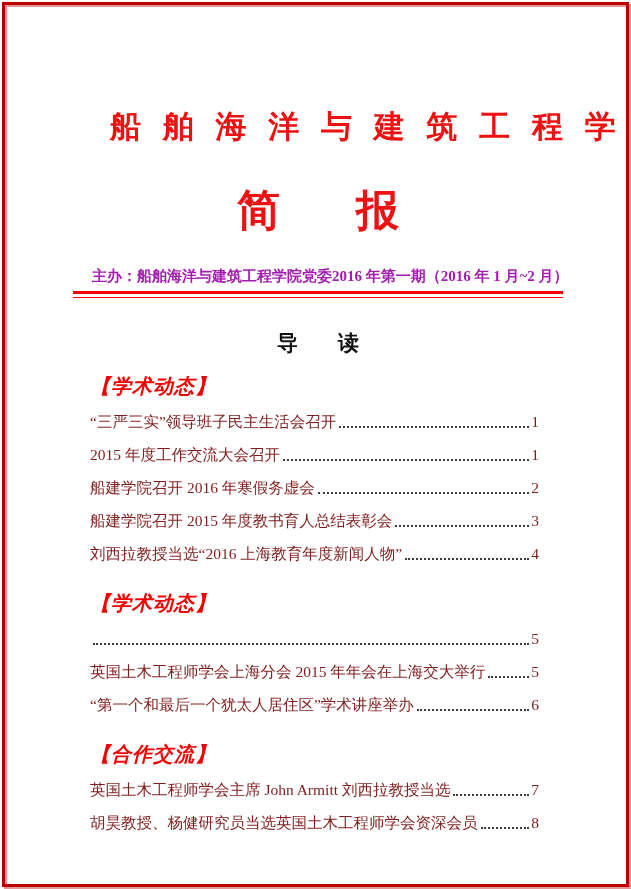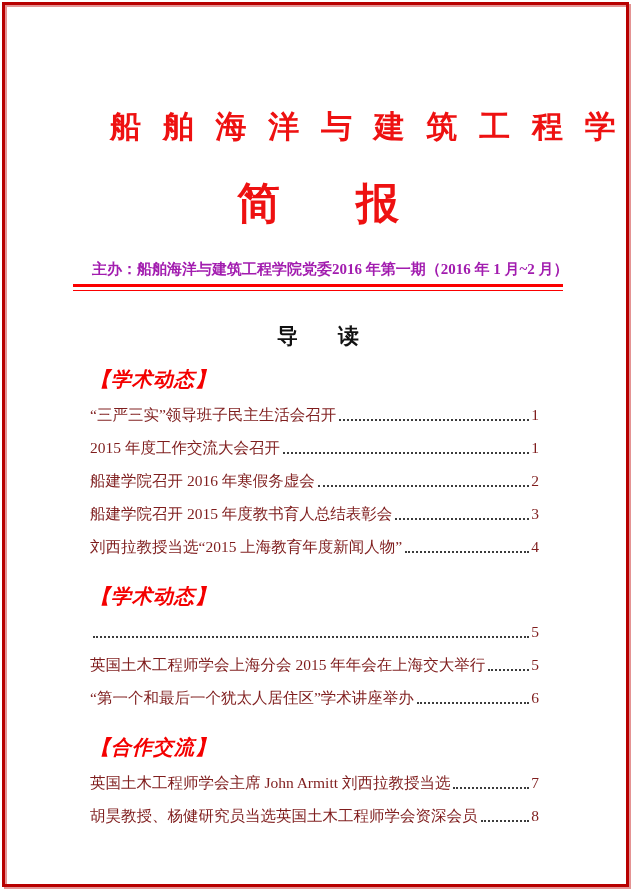--- a/index.html
+++ b/index.html
@@ -30,21 +30,21 @@
     margin-top:106px;
     font-size:31px;
     font-weight:bold;
     color:#ee1111;
     letter-spacing:7px;
     padding-left:7px;   
     white-space:nowrap;
     margin-left:30px;
   }
   .bulletin-title {
-    margin-top:27px;
+    margin-top:34px;
     text-align:center;
     font-size:43px;
     font-weight:bold;
     color:#ee1111;
     letter-spacing:76px;
     padding-left:76px;
     white-space:nowrap;
   }
   .pub-row {
     margin-top:27px;
@@ -144,21 +144,21 @@
             <span class="toc-title">船建学院召开 2016 年寒假务虚会</span>
             <span class="leader"></span>
             <span class="toc-page">2</span>
           </div>
           <div class="toc-row">
             <span class="toc-title">船建学院召开 2015 年度教书育人总结表彰会</span>
             <span class="leader"></span>
             <span class="toc-page">3</span>
           </div>
           <div class="toc-row">
-            <span class="toc-title">刘西拉教授当选“2015 上海教育年度新闻人物”</span>
+            <span class="toc-title">刘西拉教授当选“2016 上海教育年度新闻人物”</span>
             <span class="leader"></span>
             <span class="toc-page">4</span>
           </div>
       </div>
 
       <div class="toc-section">
         <div class="section-header">【学术动态】</div>
         <div class="toc-row">
             <span class="leader"></span>
             <span class="toc-page">5</span>

